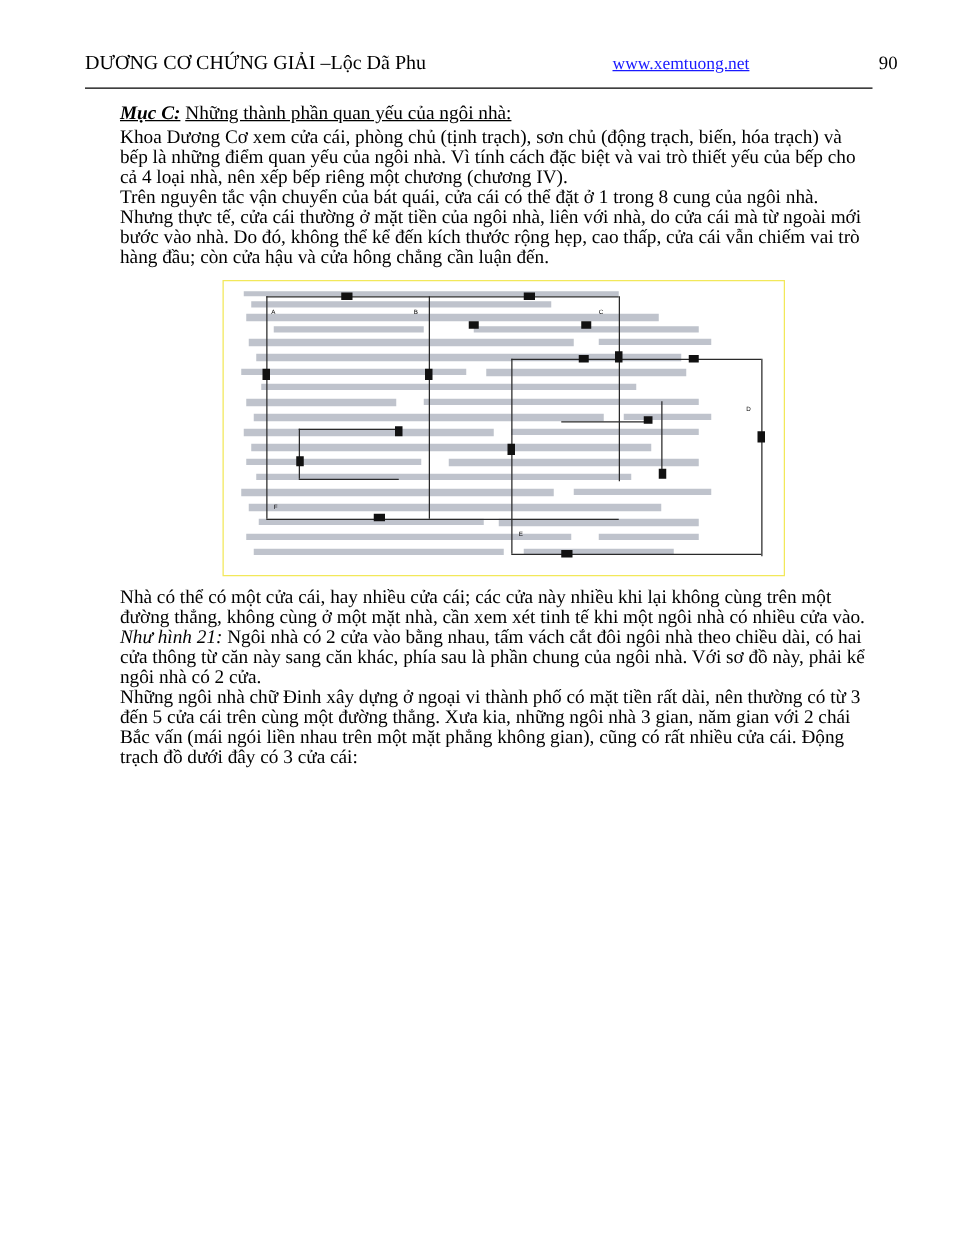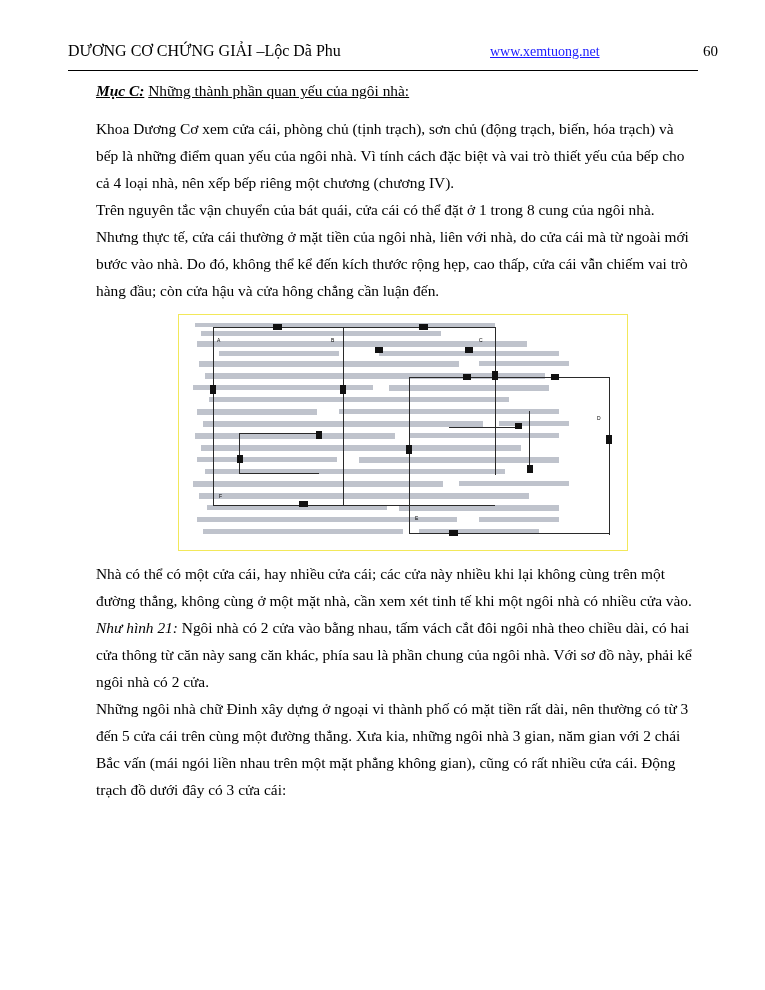--- a/index.html
+++ b/index.html
@@ -56,26 +56,26 @@
 
   .content {
     position: absolute;
     left: 96px;
     top: 80px;
     width: 600px;
   }
   p {
     margin: 0;
     font-size: 15.4px;
-    line-height: 27px;
+    line-height: 16px;
     color: #000000;
     text-align: left;
   }
   .sec-head {
-    margin-bottom: 13px;
+    margin-bottom: 0px;
     font-size: 15.4px;
     line-height: 22px;
   }
   .sec-label {
     font-weight: bold;
     font-style: italic;
     text-decoration: underline;
   }
   .sec-text {
     text-decoration: underline;
@@ -141,21 +141,21 @@
   }
 </style>
 </head>
 <body>
 
 <div class="page">
 
   <div class="header">
     <span class="header-title">DƯƠNG CƠ CHỨNG GIẢI –Lộc Dã Phu</span>
     <span class="header-url">www.xemtuong.net</span>
-    <span class="header-page">60</span>
+    <span class="header-page">90</span>
   </div>
   <div class="rule"></div>
 
   <div class="content">
 
     <p class="sec-head">
       <span class="sec-label">Mục C:</span>
       <span class="sec-text">Những thành phần quan yếu của ngôi nhà:</span>
     </p>
 

